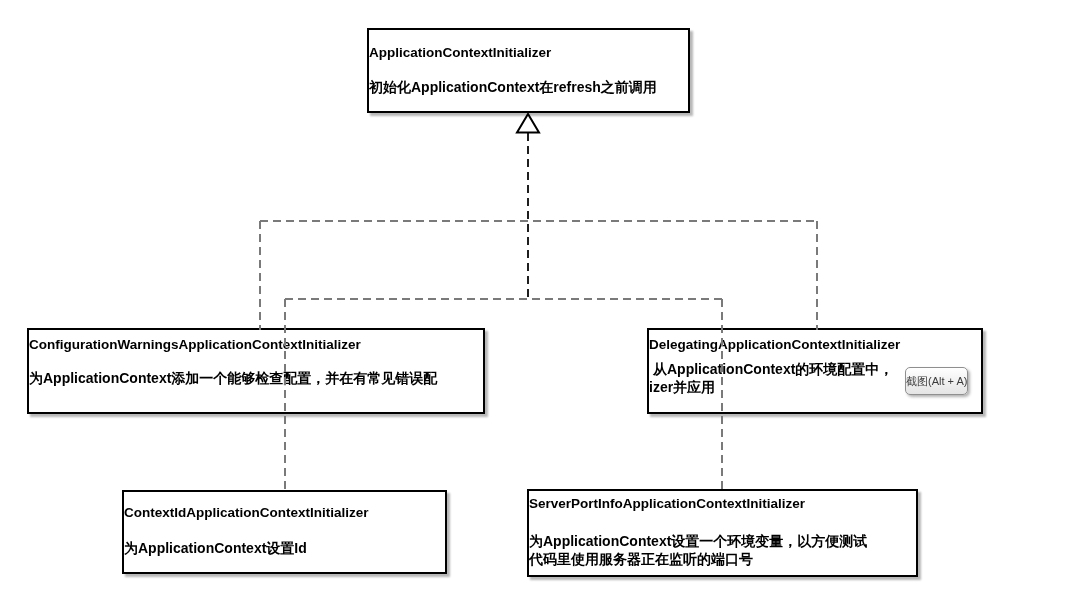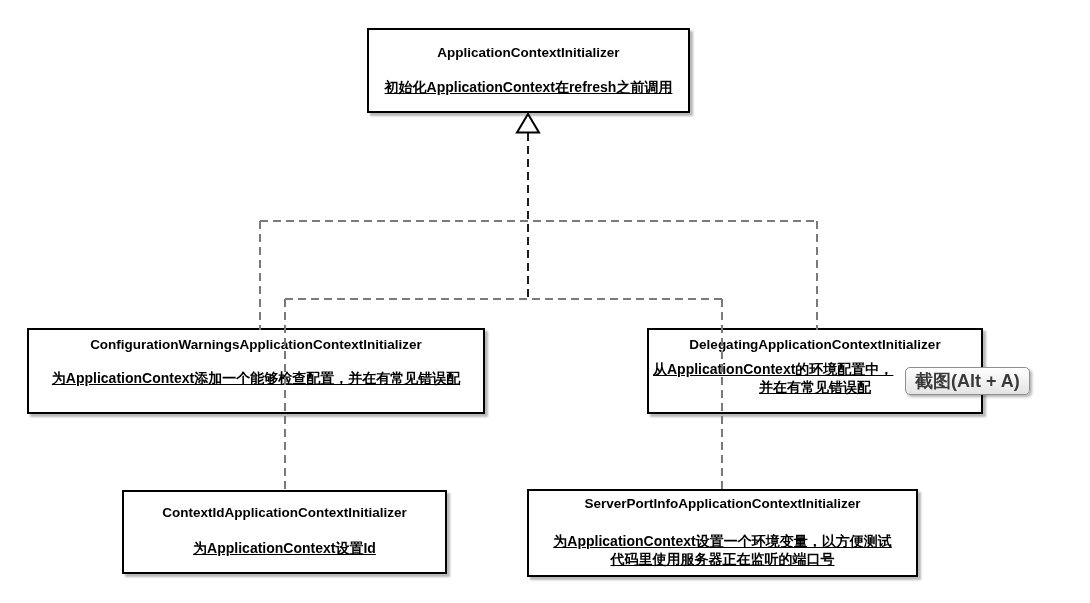--- a/index.html
+++ b/index.html
@@ -7,42 +7,42 @@
     position:relative;width:1090px;height:603px;background:#ffffff;
     font-family:"Liberation Sans","DejaVu Sans",sans-serif;overflow:hidden;
   }
   .wires{position:absolute;left:0;top:0;z-index:3;pointer-events:none;}
   .wire-gray{stroke:#7a7a7a;stroke-width:2;stroke-dasharray:8 5;fill:none;}
   .wire-dark{stroke:#1f1f1f;stroke-width:2;stroke-dasharray:8 5;fill:none;}
   .tri{fill:#ffffff;stroke:#000000;stroke-width:2;}
   .uml-box{
     position:absolute;background:#ffffff;border:2px solid #000000;
     box-shadow:3px 3px 2px #b8b8b8;box-sizing:border-box;
-    display:flex;flex-direction:column;align-items:center;z-index:1;
+    display:flex;flex-direction:column;align-items:flex-start;z-index:1;
   }
   .t{font-weight:bold;font-size:13.5px;line-height:14px;color:#000;white-space:nowrap;}
-  .d{font-weight:bold;font-size:14px;line-height:18px;color:#000;text-align:center;white-space:nowrap;text-decoration:underline;}
+  .d{font-weight:bold;font-size:14px;line-height:18px;color:#000;text-align:center;white-space:nowrap;}
   .d-left{align-self:flex-start;padding-left:4px;text-align:left;}
   .b1{left:367px;top:28px;width:323px;height:85px;}
   .b1 .t{margin-top:16px;}  .b1 .d1{margin-top:18px;}
   .b2{left:27px;top:328px;width:458px;height:86px;}
   .b2 .t{margin-top:8px;}   .b2 .d1{margin-top:17px;}
   .b3{left:647px;top:328px;width:336px;height:86px;}
   .b3 .t{margin-top:8px;}   .b3 .d1{margin-top:8px;}
   .b4{left:122px;top:490px;width:325px;height:84px;}
   .b4 .t{margin-top:14px;}  .b4 .d1{margin-top:19px;}
   .b5{left:527px;top:489px;width:391px;height:88px;}
   .b5 .t{margin-top:6px;}   .b5 .d1{margin-top:21px;}
   .snip-tip{
-    position:absolute;left:905px;top:367px;height:26px;padding:0 9px;
+    position:absolute;left:905px;top:367px;height:26px;padding:0 0;
     display:flex;align-items:center;z-index:10;white-space:nowrap;
     border:1px solid #8f8f8f;border-radius:5px;
     background:linear-gradient(#ffffff,#e4e4e4);
     box-shadow:2px 2px 3px rgba(0,0,0,0.30);
-    font-size:18px;color:#3a3a3a;font-weight:bold;
+    font-size:11px;color:#3a3a3a;font-weight:normal;
   }
 </style>
 </head>
 <body>
 
 <div class="stage">
 
   <svg class="wires" width="1090" height="603" viewBox="0 0 1090 603">
     <line class="wire-gray" x1="260" y1="221" x2="817" y2="221"></line>
     <line class="wire-gray" x1="260" y1="221" x2="260" y2="330"></line>
@@ -60,21 +60,21 @@
   </div>
 
   <div class="uml-box b2">
     <div class="t">ConfigurationWarningsApplicationContextInitializer</div>
     <div class="d d1">为ApplicationContext添加一个能够检查配置，并在有常见错误配</div>
   </div>
 
   <div class="uml-box b3">
     <div class="t">DelegatingApplicationContextInitializer</div>
     <div class="d d1 d-left">从ApplicationContext的环境配置中，</div>
-    <div class="d d2">并在有常见错误配</div>
+    <div class="d d2">izer并应用</div>
   </div>
 
   <div class="uml-box b4">
     <div class="t">ContextIdApplicationContextInitializer</div>
     <div class="d d1">为ApplicationContext设置Id</div>
   </div>
 
   <div class="uml-box b5">
     <div class="t">ServerPortInfoApplicationContextInitializer</div>
     <div class="d d1">为ApplicationContext设置一个环境变量，以方便测试</div>

